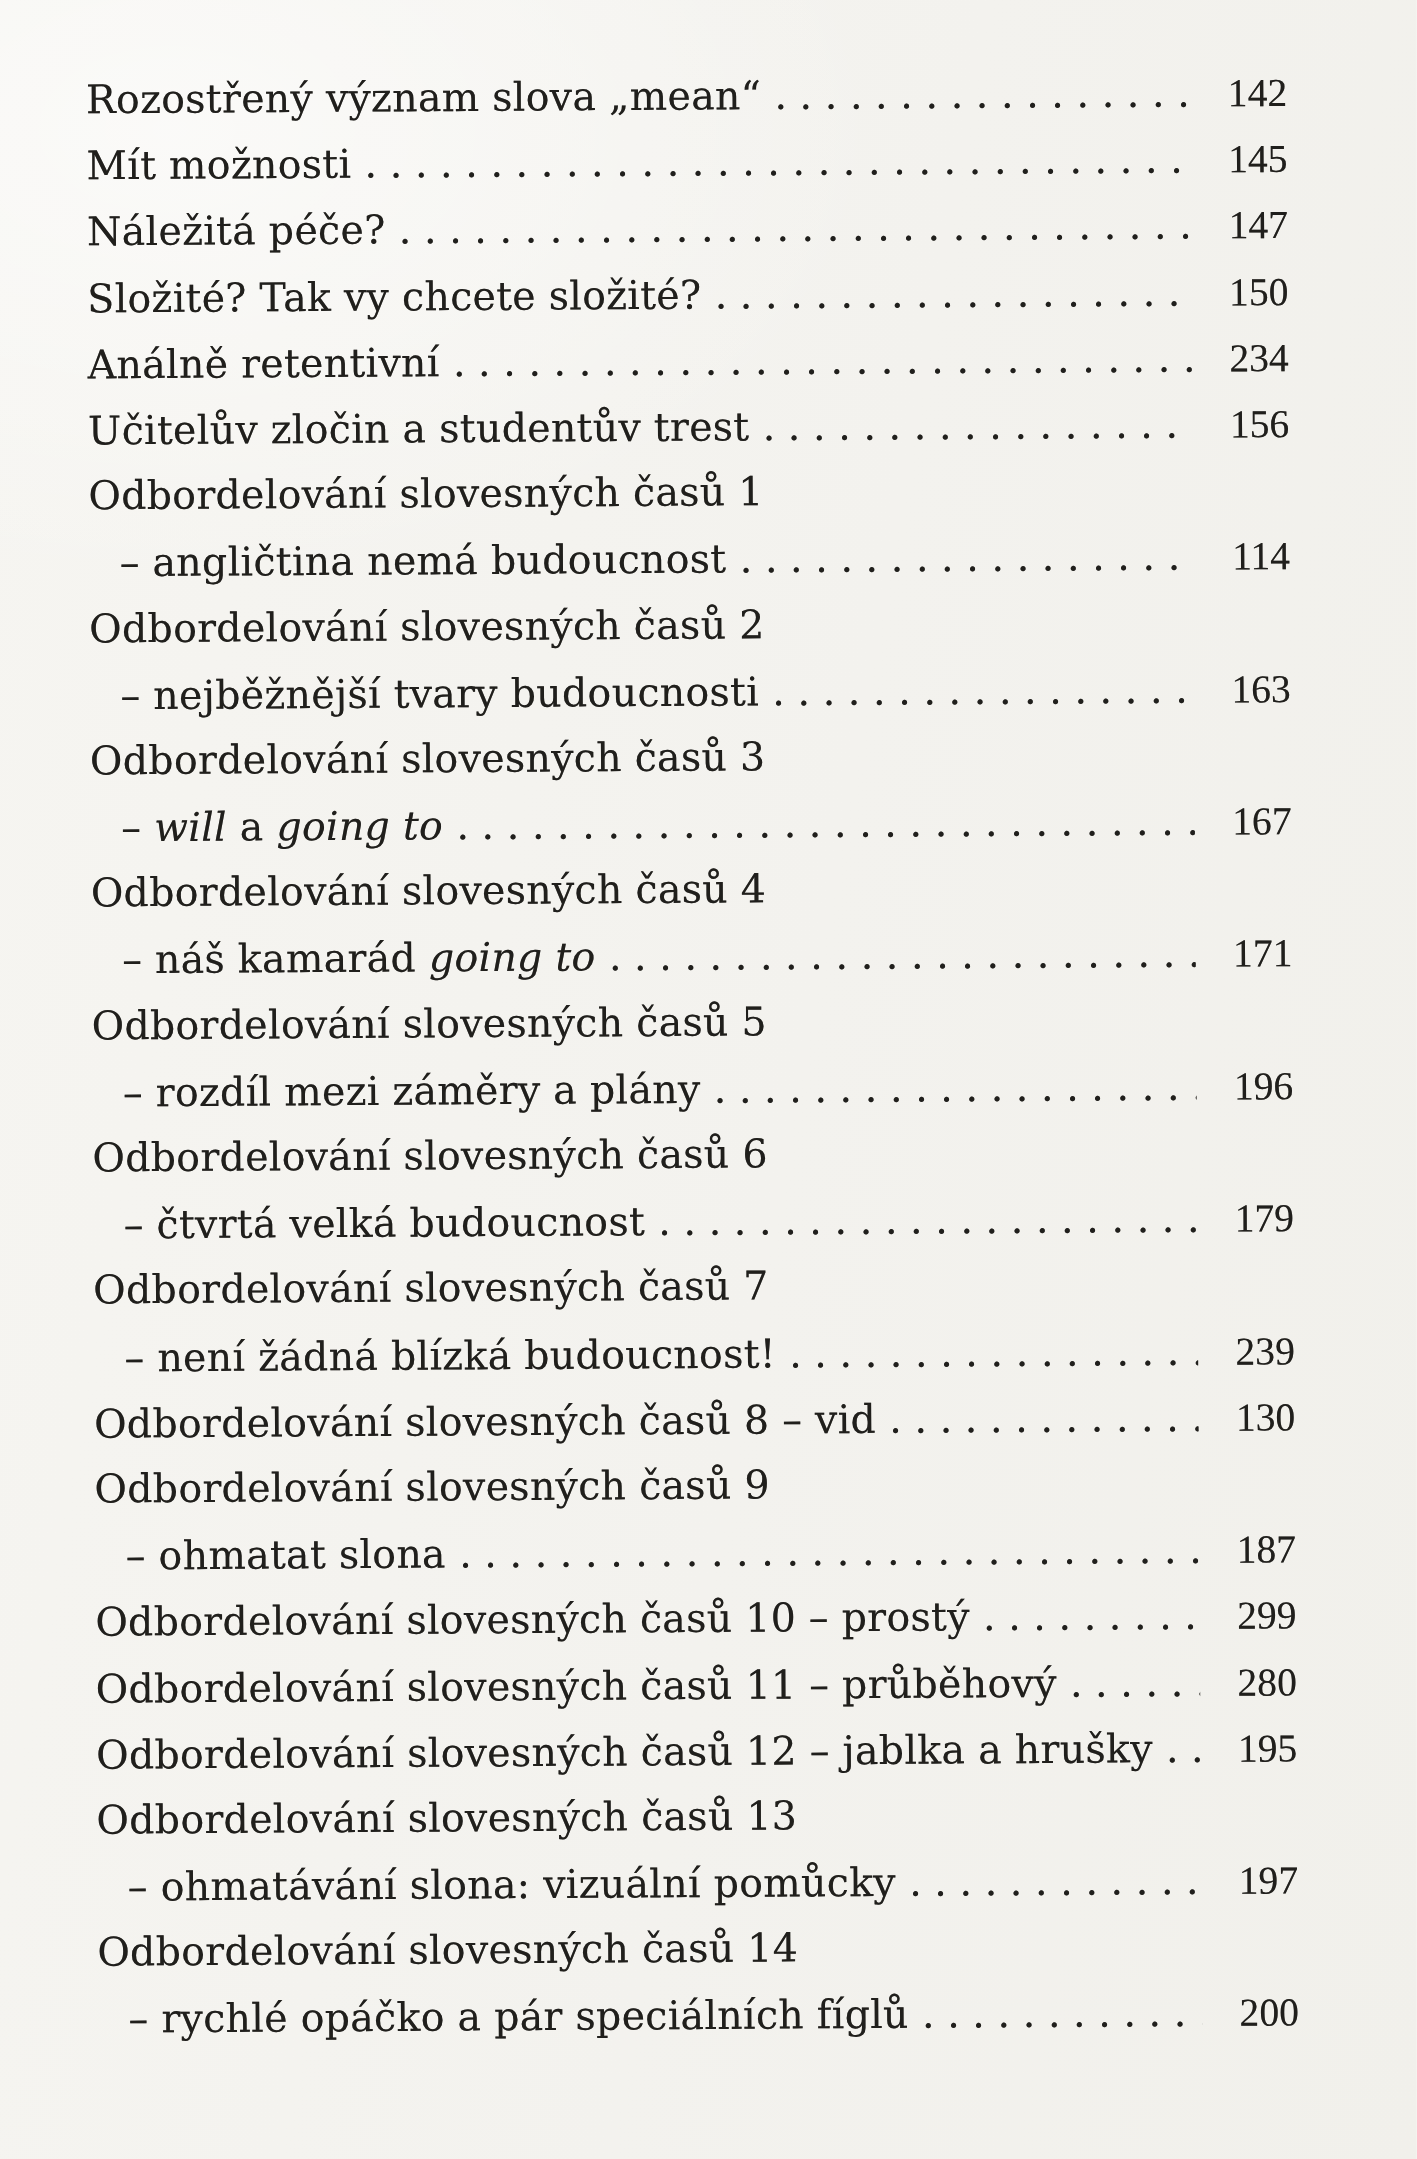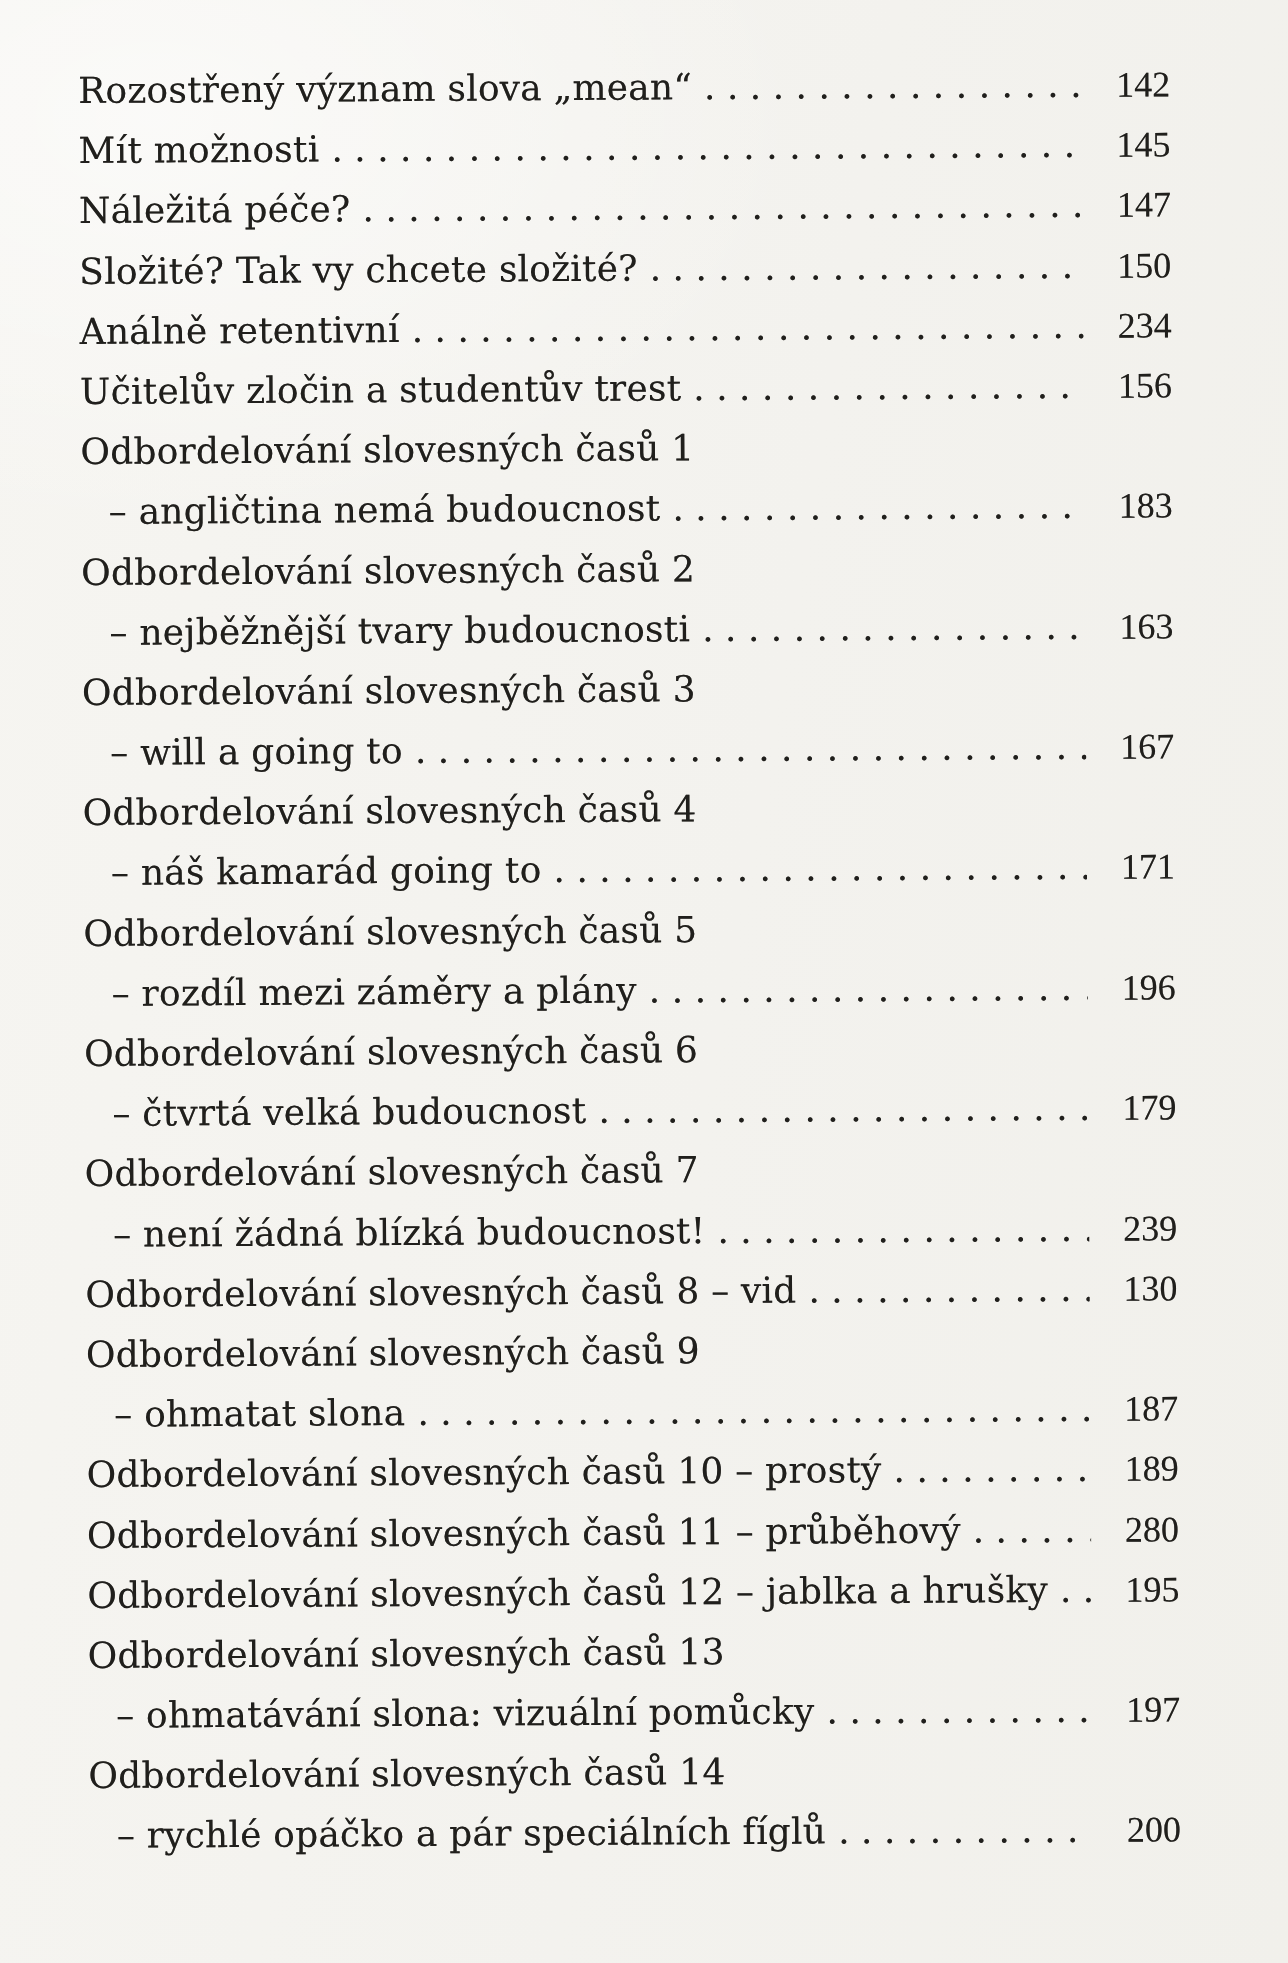--- a/index.html
+++ b/index.html
@@ -30,21 +30,21 @@
     display: flex;
     align-items: baseline;
     height: 60.2px;
     font-size: 36px;
     line-height: 60px;
     white-space: nowrap;
     text-shadow: 0 0 0.5px rgba(32,31,28,.55);
   }
   .toc-row.indent { padding-left: 28px; }
   .title { flex: 0 0 auto; letter-spacing: 0.2px; }
-  .title .it { }
+  .title .it { font-style: italic; }
   .dots {
     flex: 1 1 auto;
     min-width: 0;
     overflow: hidden;
     white-space: nowrap;
     margin-left: 12px;
     margin-right: 16px;
     letter-spacing: 0;
   }
   .num {
@@ -88,21 +88,21 @@
         <span class="title"><span>Učitelův zločin a studentův trest</span></span>
         <span class="dots">. . . . . . . . . . . . . . . . . . . . . . . . . . . . . . . . . . . . . . . . . . . . . . . . . . . . . . . . . . . . . . . . . . . . . . </span>
         <span class="num">156</span>
       </div>
       <div class="toc-row">
         <span class="title"><span>Odbordelování slovesných časů 1</span></span>
       </div>
       <div class="toc-row indent">
         <span class="title"><span>– angličtina nemá budoucnost</span></span>
         <span class="dots">. . . . . . . . . . . . . . . . . . . . . . . . . . . . . . . . . . . . . . . . . . . . . . . . . . . . . . . . . . . . . . . . . . . . . . </span>
-        <span class="num">183</span>
+        <span class="num">114</span>
       </div>
       <div class="toc-row">
         <span class="title"><span>Odbordelování slovesných časů 2</span></span>
       </div>
       <div class="toc-row indent">
         <span class="title"><span>– nejběžnější tvary budoucnosti </span></span>
         <span class="dots">. . . . . . . . . . . . . . . . . . . . . . . . . . . . . . . . . . . . . . . . . . . . . . . . . . . . . . . . . . . . . . . . . . . . . . </span>
         <span class="num">163</span>
       </div>
       <div class="toc-row">
@@ -154,21 +154,21 @@
         <span class="title"><span>Odbordelování slovesných časů 9</span></span>
       </div>
       <div class="toc-row indent">
         <span class="title"><span>– ohmatat slona </span></span>
         <span class="dots">. . . . . . . . . . . . . . . . . . . . . . . . . . . . . . . . . . . . . . . . . . . . . . . . . . . . . . . . . . . . . . . . . . . . . . </span>
         <span class="num">187</span>
       </div>
       <div class="toc-row">
         <span class="title"><span>Odbordelování slovesných časů 10 – prostý</span></span>
         <span class="dots">. . . . . . . . . . . . . . . . . . . . . . . . . . . . . . . . . . . . . . . . . . . . . . . . . . . . . . . . . . . . . . . . . . . . . . </span>
-        <span class="num">189</span>
+        <span class="num">299</span>
       </div>
       <div class="toc-row">
         <span class="title"><span>Odbordelování slovesných časů 11 – průběhový </span></span>
         <span class="dots">. . . . . . . . . . . . . . . . . . . . . . . . . . . . . . . . . . . . . . . . . . . . . . . . . . . . . . . . . . . . . . . . . . . . . . </span>
         <span class="num">280</span>
       </div>
       <div class="toc-row">
         <span class="title"><span>Odbordelování slovesných časů 12 – jablka a hrušky </span></span>
         <span class="dots">. . . . . . . . . . . . . . . . . . . . . . . . . . . . . . . . . . . . . . . . . . . . . . . . . . . . . . . . . . . . . . . . . . . . . . </span>
         <span class="num">195</span>

